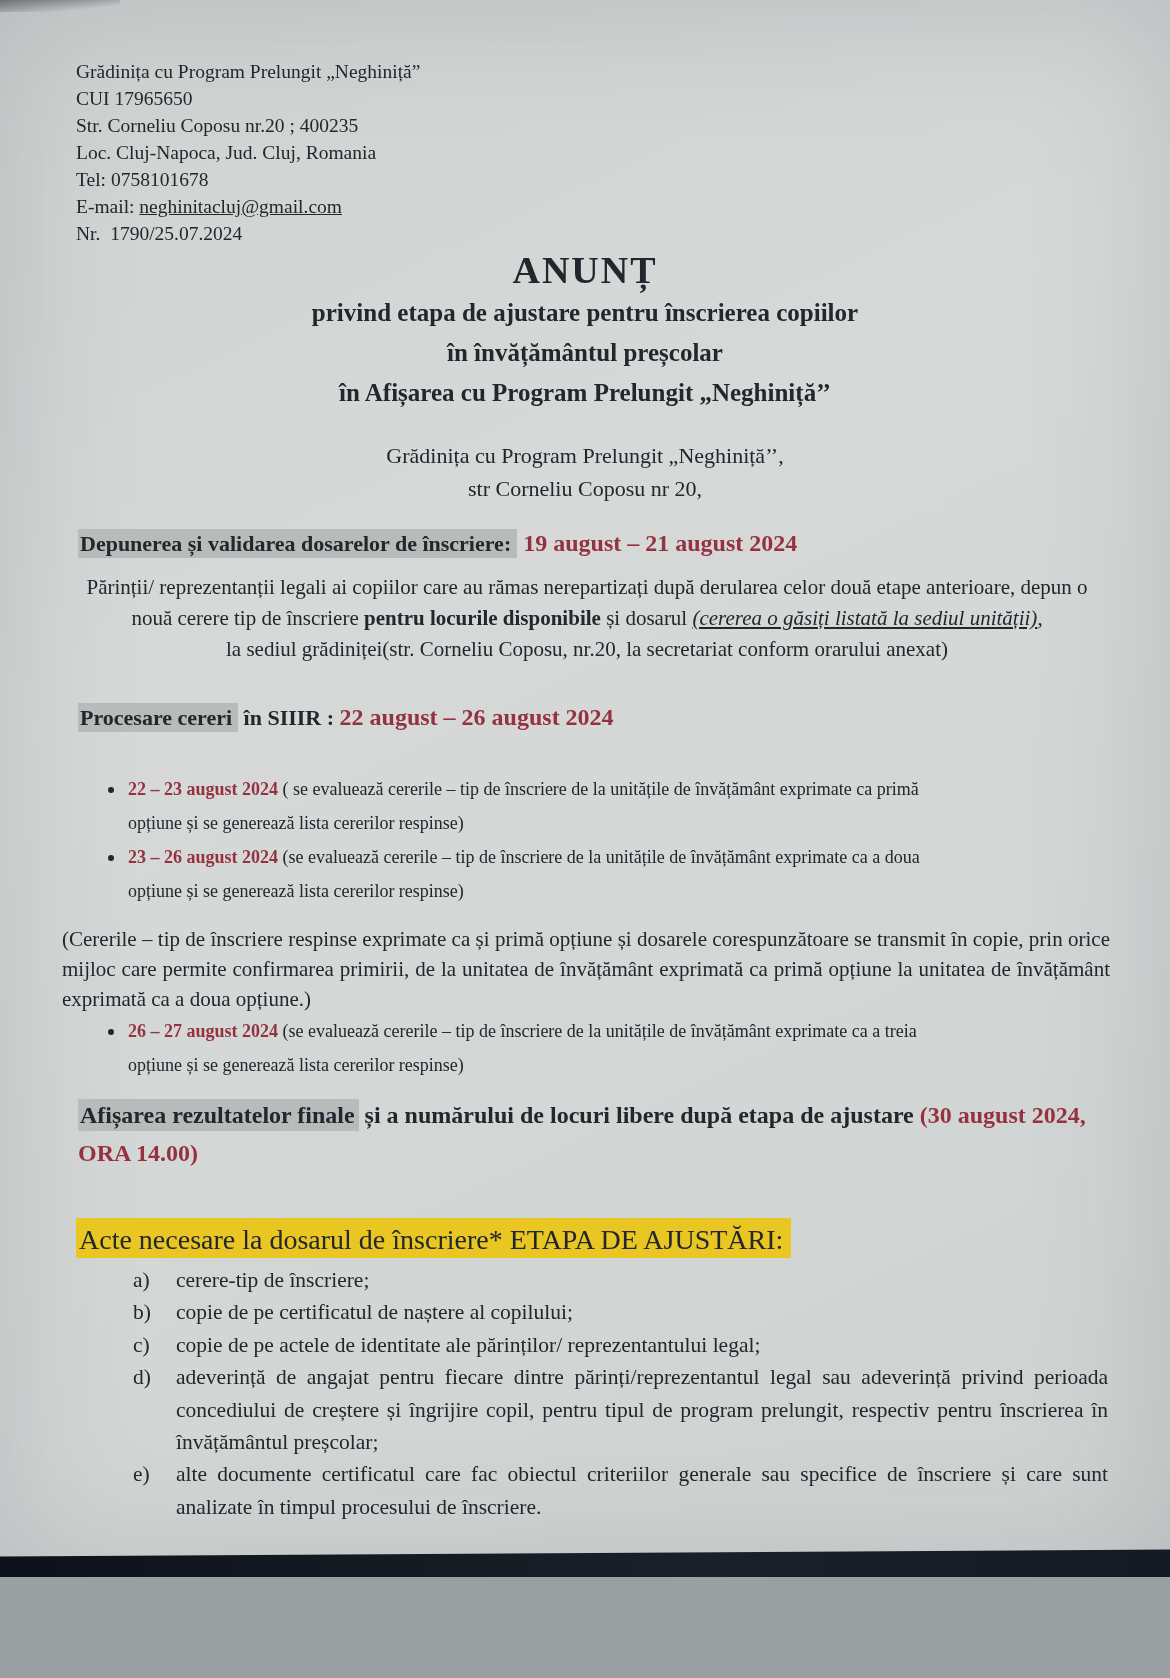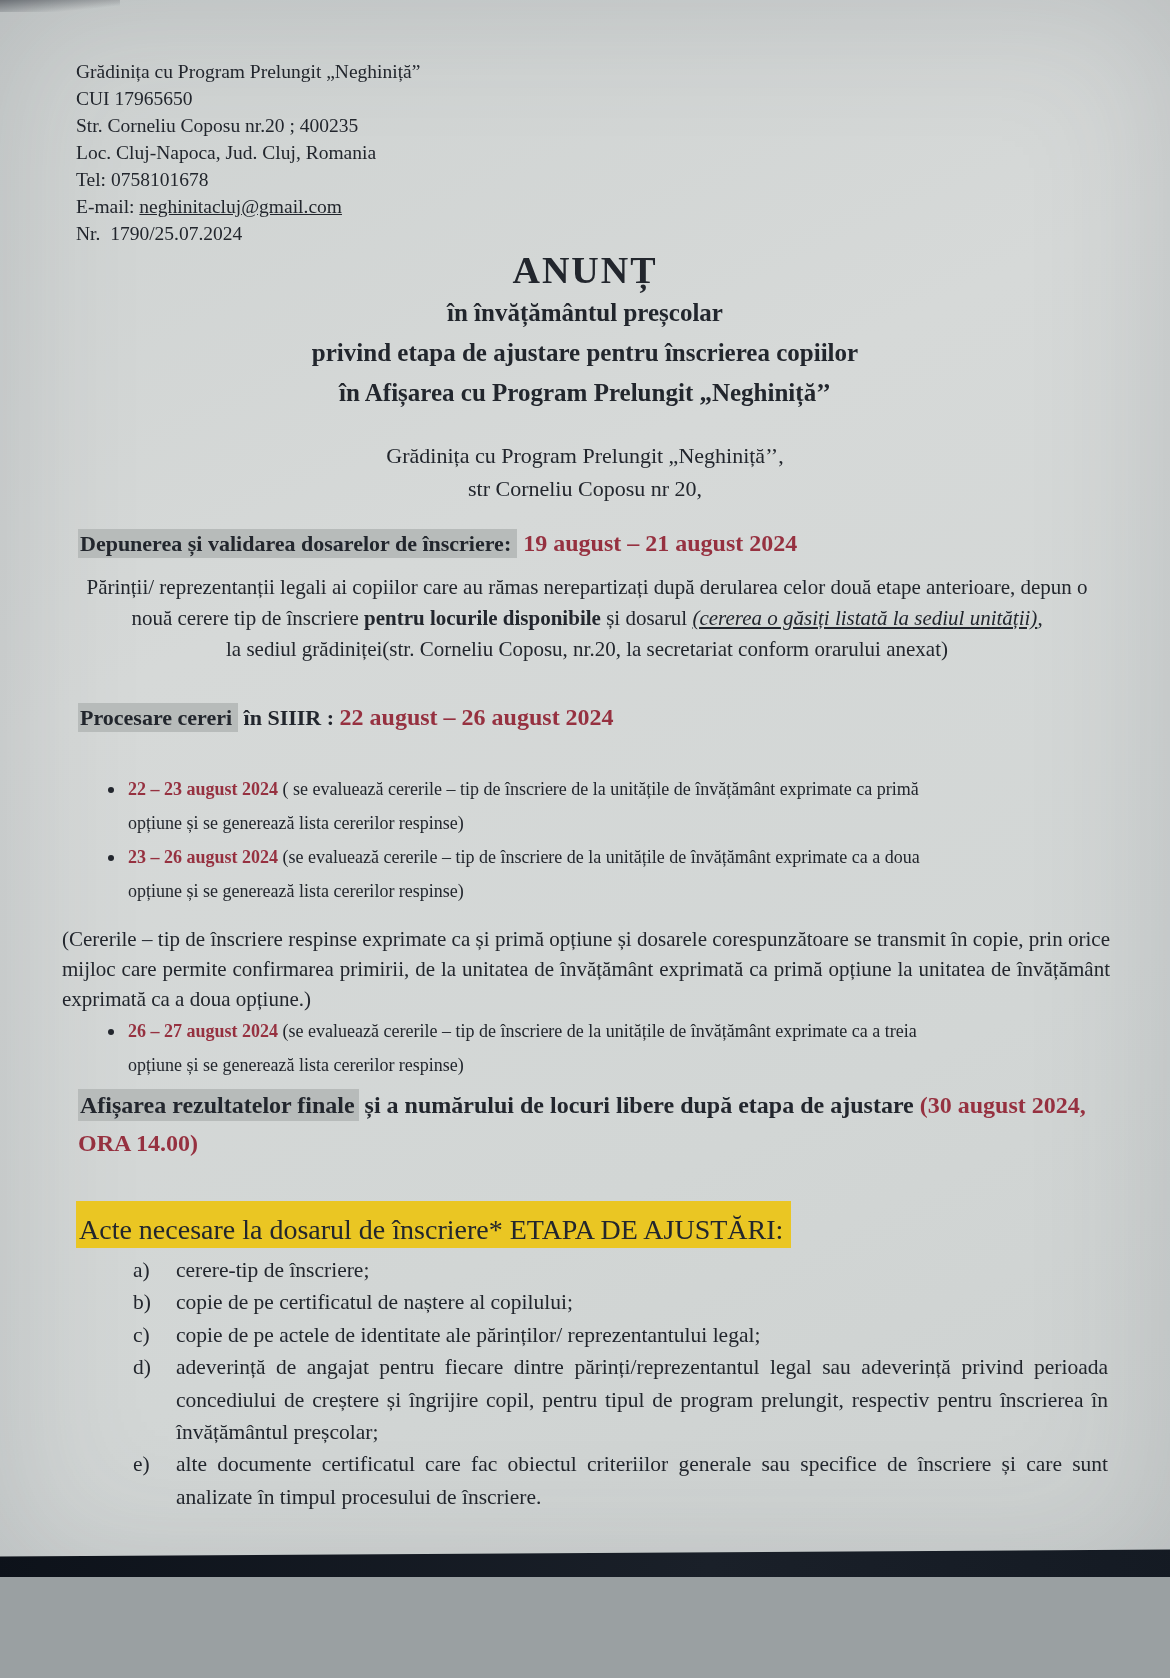--- a/index.html
+++ b/index.html
@@ -45,25 +45,25 @@
 
   .processing-head { margin-top: 36px; }
 
   ul.bullets { margin: 38px 0 0 96px; padding-left: 30px; width: 878px; font-size: 18px; line-height: 34px; }
   ul.bullets li { padding-left: 2px; white-space: pre-wrap; }
   ul.bullets li::marker { color: #22262d; font-size: 19px; }
   ul.bullets.tight { margin-top: 0; }
 
   .note { margin: 16px 60px 0 62px; font-size: 21px; line-height: 30px; text-align: justify; }
 
-  .results { margin: 4px 64px 0 78px; font-size: 24px; font-weight: bold; line-height: 38px; white-space: pre-wrap; }
+  .results { margin: 14px 64px 0 78px; font-size: 24px; font-weight: bold; line-height: 38px; white-space: pre-wrap; }
   .results .gray-hl { padding: 3px 4px 3px 2px; }
 
   .docs-heading { margin: 48px 64px 0 76px; font-size: 28px; line-height: 40px; }
-  .yellow-hl { background: #eac623; padding: 13px 8px 3px 3px; box-decoration-break: clone; }
+  .yellow-hl { background: #eac623; padding: 6px 8px 3px 3px; box-decoration-break: clone; }
 
   .docs-list { margin: 4px 62px 0 133px; font-size: 21.5px; line-height: 32.4px; }
   .doc-item { display: flex; }
   .doc-marker { flex: 0 0 43px; }
   .doc-text { flex: 1; text-align: justify; white-space: pre-wrap; }
 
   .bottom-strip {
     position: absolute; bottom: -6px; left: -10px; width: 1200px; height: 30px;
     background: linear-gradient(to right, #0d121a, #1a2029 60%, #141a23);
     transform: rotate(-0.35deg);
@@ -80,22 +80,22 @@
     <div class="lh-line">CUI 17965650</div>
     <div class="lh-line">Str. Corneliu Coposu nr.20 ; 400235</div>
     <div class="lh-line">Loc. Cluj-Napoca, Jud. Cluj, Romania</div>
     <div class="lh-line">Tel: 0758101678</div>
     <div class="lh-line"><span>E-mail: </span><span class="u">neghinitacluj@gmail.com</span></div>
     <div class="lh-line">Nr.  1790/25.07.2024</div>
   </header>
 
   <section class="title-block">
     <h1 class="title-main">ANUNȚ</h1>
+    <div class="title-sub">privind etapa de ajustare pentru înscrierea copiilor</div>
     <div class="title-sub">în învățământul preșcolar</div>
-    <div class="title-sub">privind etapa de ajustare pentru înscrierea copiilor</div>
     <div class="title-sub">în Afișarea cu Program Prelungit „Neghiniță’’</div>
   </section>
 
   <section class="submission">
     <div class="submission-line">Grădinița cu Program Prelungit „Neghiniță’’,</div>
     <div class="submission-line">str Corneliu Coposu nr 20,</div>
   </section>
 
   <div class="section-head"><span class="gray-hl bold">Depunerea și validarea dosarelor de înscriere:</span><span class="red date-lg"> 19 august – 21 august 2024</span></div>
 

